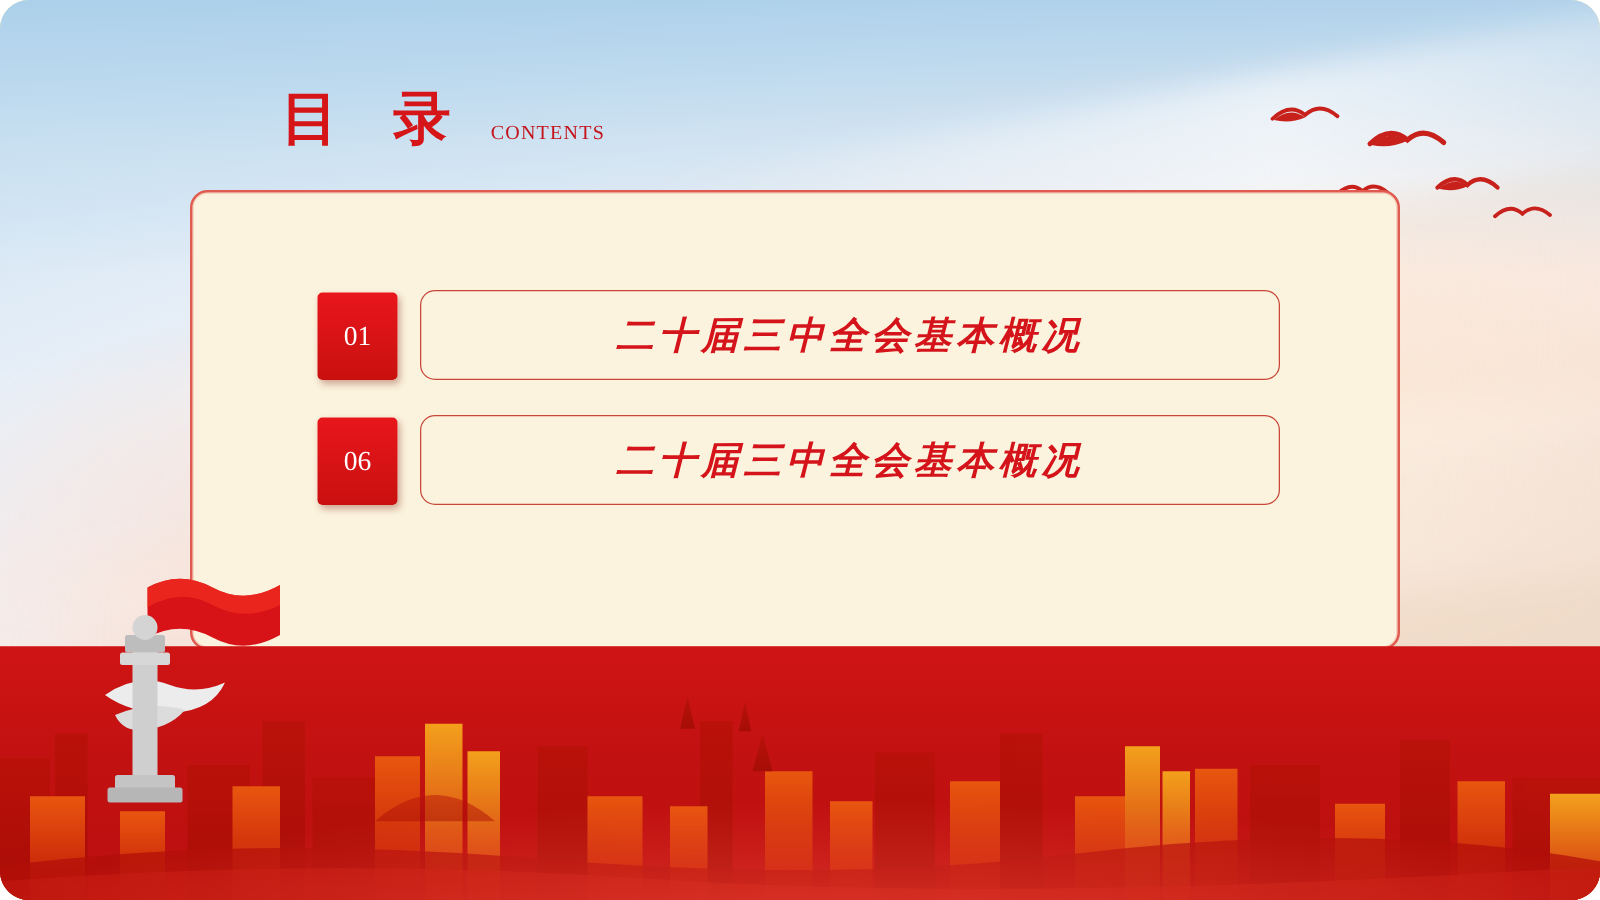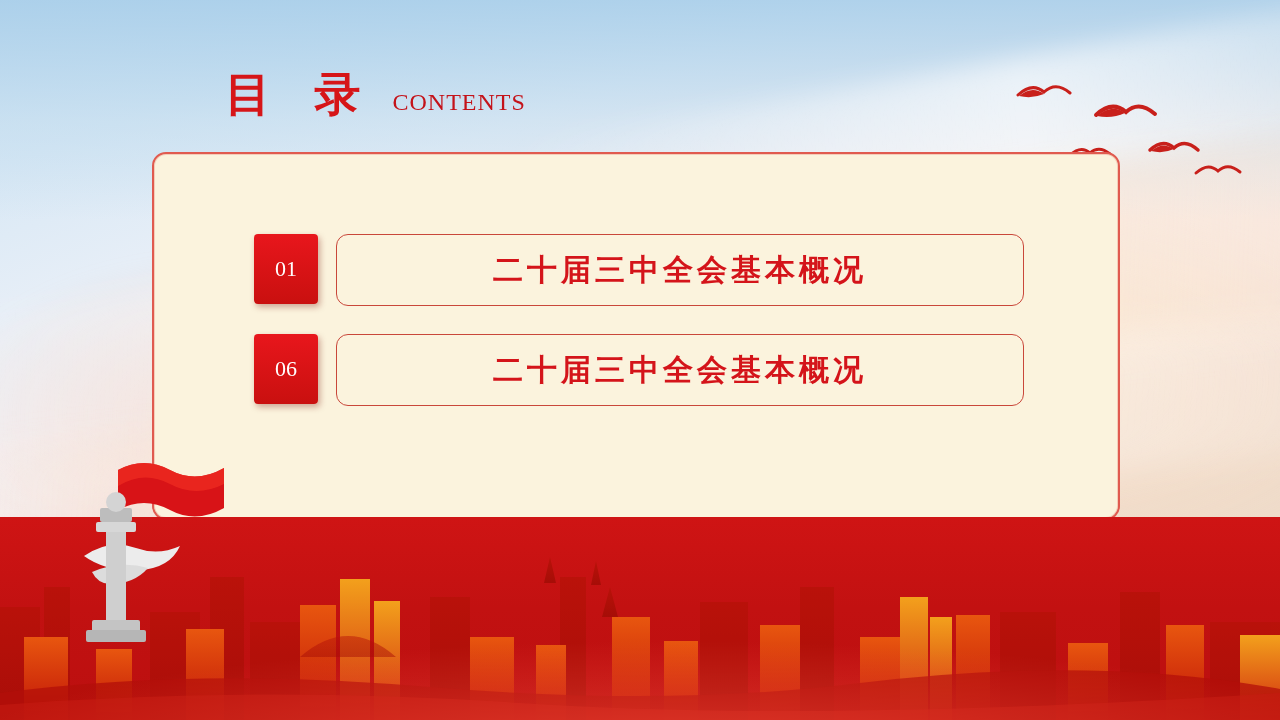--- a/index.html
+++ b/index.html
@@ -7,20 +7,21 @@
     padding: 0;
     background: #ffffff;
   }
   .slide {
     position: relative;
     width: 1280px;
     height: 720px;
     overflow: hidden;
     font-family: "Liberation Serif", serif;
     background: #fde047;
+    border-radius: 23px;
   }
 
   
   .sky {
     position: absolute;
     inset: 0;
     background:
       linear-gradient(160deg,
         #cfe3f3 0%,
         #d8e8f5 14%,
@@ -104,21 +105,21 @@
   }
   .title-cn {
     font-size: 46px;
     letter-spacing: 16px;
     color: #d61518;
     font-weight: bold;
     line-height: 1;
     font-family: "Liberation Serif", serif;
   }
   .title-en {
-    font-size: 24px;
+    font-size: 16px;
     color: #c4131a;
     letter-spacing: 1px;
     padding-bottom: 2px;
     font-family: "Liberation Serif", serif;
   }
 
   
   .panel {
     position: absolute;
     left: 152px;
@@ -140,21 +141,21 @@
 
   
   .rows {
     position: absolute;
     left: 100px;
     top: 80px;
     width: 770px;
   }
   .row {
     display: flex;
-    align-items: flex-start;
+    align-items: flex-end;
     height: 70px;
     margin-bottom: 30px;
   }
   .row-num {
     width: 64px;
     height: 70px;
     background: linear-gradient(180deg,#e8161c 0%, #c9100f 100%);
     color: #ffffff;
     font-size: 22px;
     display: flex;
@@ -166,20 +167,21 @@
   }
   .row-box {
     flex: 1;
     height: 70px;
     margin-left: 18px;
     border: 1.5px solid #c9473a;
     border-radius: 12px;
     display: flex;
     align-items: center;
     justify-content: center;
+    font-style: italic;
   }
   .row-text {
     font-size: 30px;
     color: #d4141a;
     letter-spacing: 4px;
     font-weight: bold;
     font-family: "Liberation Serif", serif;
   }
 
   

